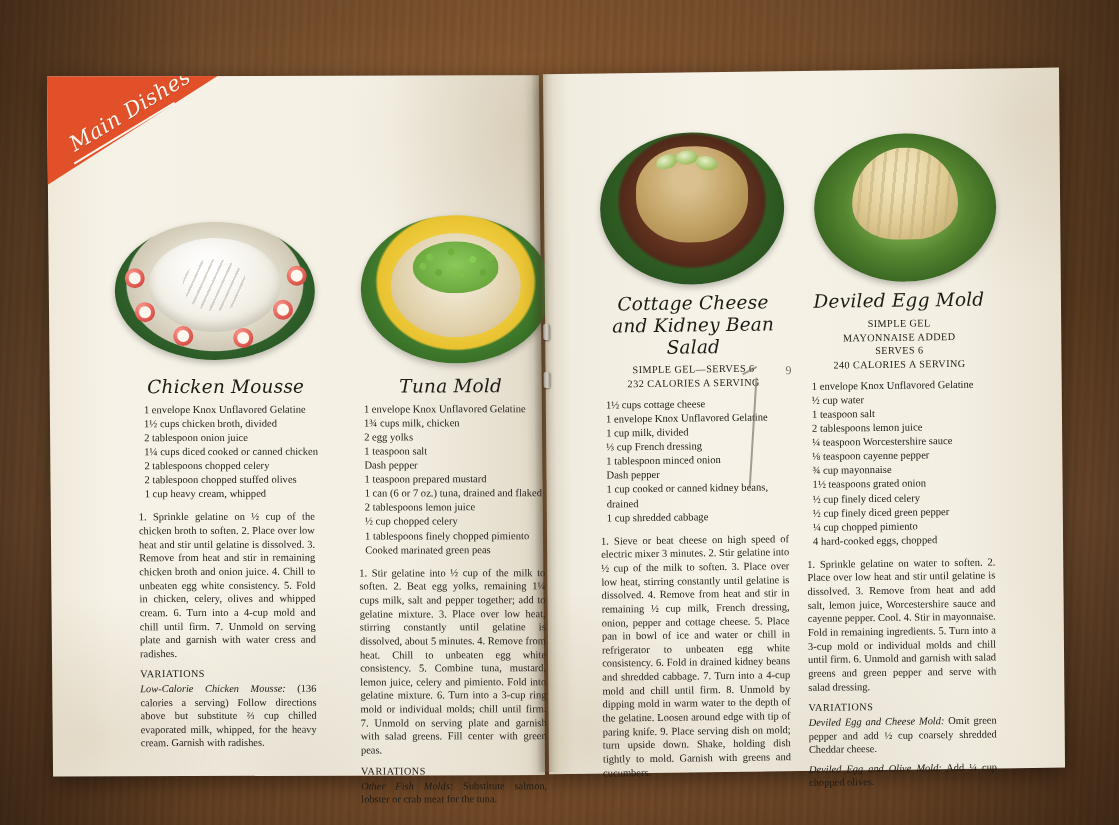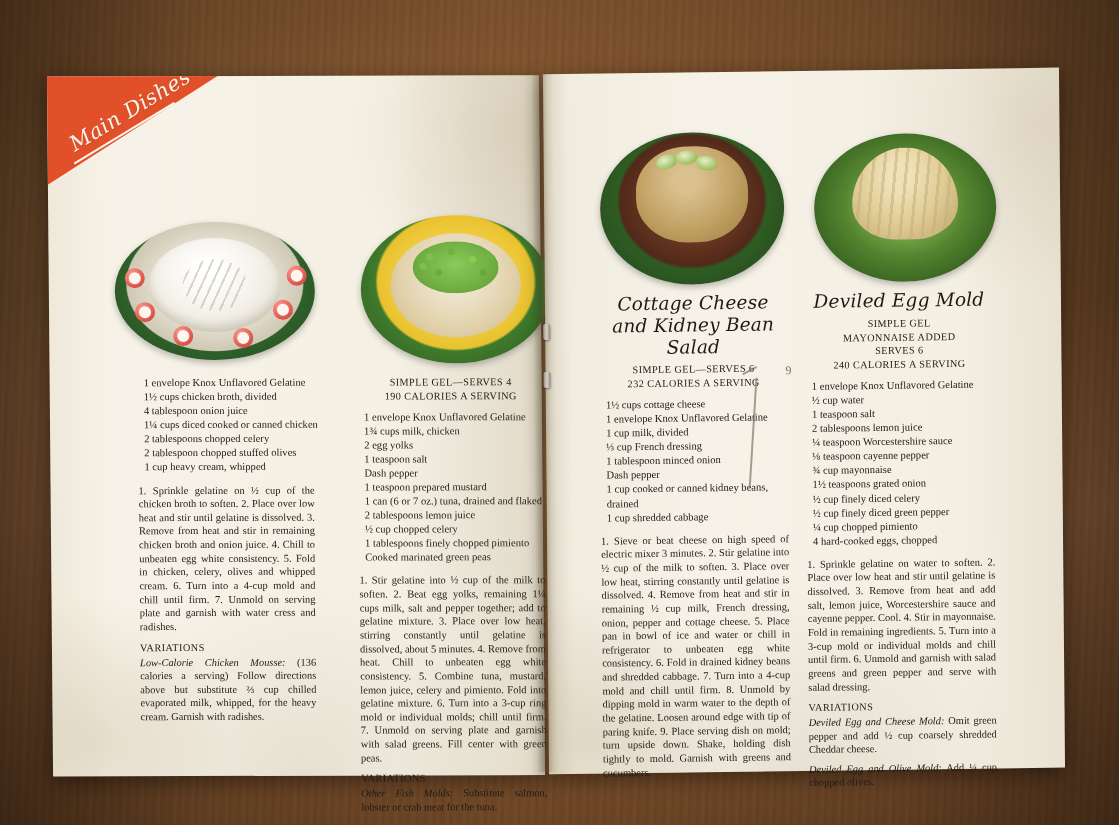--- a/index.html
+++ b/index.html
@@ -276,41 +276,39 @@
         <div class="rad r6"></div>
       </div>
 
       <div class="photo p2">
         <div class="platter"></div>
         <div class="ring"></div>
         <div class="peas"></div>
       </div>
 
       <div class="col c1">
+        <div class="title">Chicken Mousse</div>
         <div class="ingredients">
           <div>1 envelope Knox Unflavored Gelatine</div>
           <div>1½ cups chicken broth, divided</div>
-          <div>4 tablespoon onion juice</div>
+          <div>2 tablespoon onion juice</div>
           <div>1¼ cups diced cooked or canned chicken</div>
           <div>2 tablespoons chopped celery</div>
           <div>2 tablespoon chopped stuffed olives</div>
           <div>1 cup heavy cream, whipped</div>
         </div>
         <div class="steps">1. Sprinkle gelatine on ½ cup of the chicken broth to soften. 2. Place over low heat and stir until gelatine is dissolved. 3. Remove from heat and stir in remaining chicken broth and onion juice. 4. Chill to unbeaten egg white consistency. 5. Fold in chicken, celery, olives and whipped cream. 6. Turn into a 4-cup mold and chill until firm. 7. Unmold on serving plate and garnish with water cress and radishes.</div>
         <div class="variations-head">VARIATIONS</div>
         <div class="variation">
           <i>Low-Calorie Chicken Mousse:</i><span> (136 calories a serving) Follow directions above but substitute ⅔ cup chilled evaporated milk, whipped, for the heavy cream. Garnish with radishes.</span>
         </div>
       </div>
 
       <div class="col c2">
-        <div class="subtitle">
-          <div>SIMPLE GEL—SERVES 4</div>
-          <div>190 CALORIES A SERVING</div>
-        </div>
+        <div class="title">Tuna Mold</div>
         <div class="ingredients">
           <div>1 envelope Knox Unflavored Gelatine</div>
           <div>1¾ cups milk, chicken</div>
           <div>2 egg yolks</div>
           <div>1 teaspoon salt</div>
           <div>Dash pepper</div>
           <div>1 teaspoon prepared mustard</div>
           <div>1 can (6 or 7 oz.) tuna, drained and flaked</div>
           <div>2 tablespoons lemon juice</div>
           <div>½ cup chopped celery</div>

